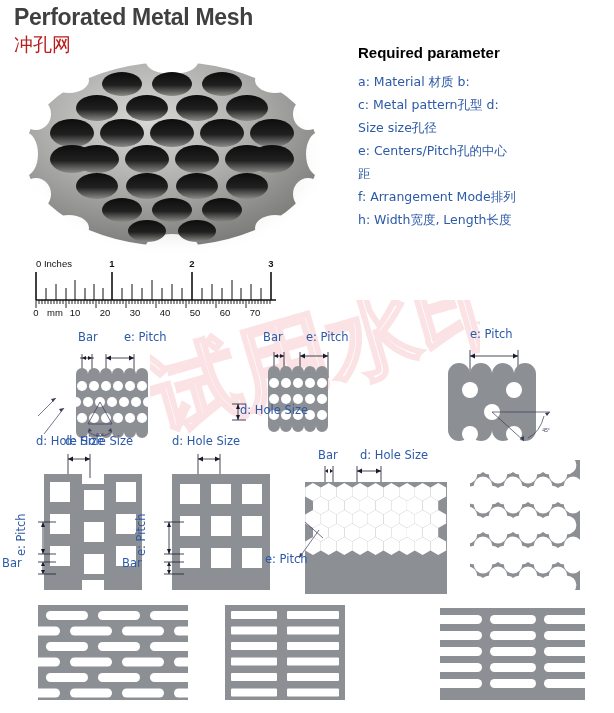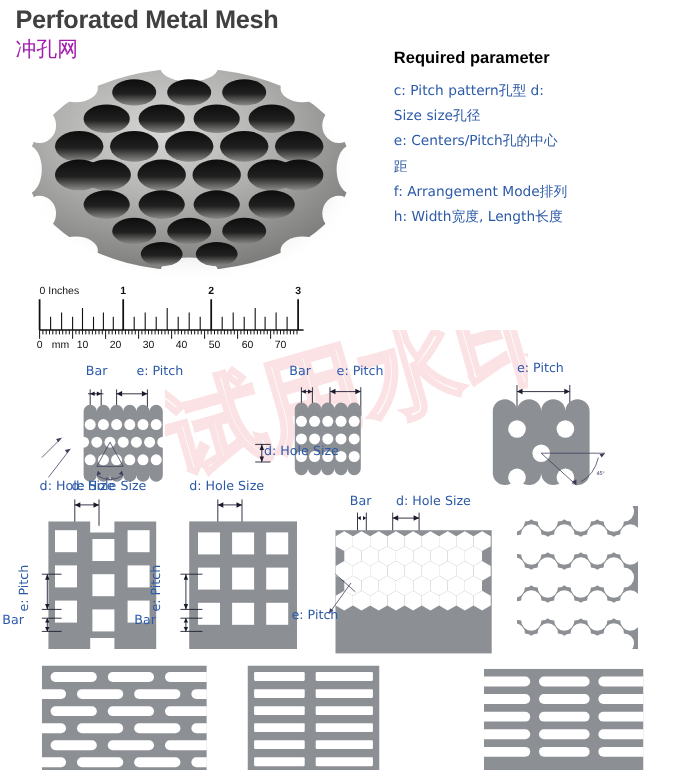--- a/index.html
+++ b/index.html
@@ -6,21 +6,21 @@
   body{
     width:614px;height:713px;position:relative;overflow:hidden;
     background:#ffffff;
     font-family:"Liberation Sans","DejaVu Sans",sans-serif;
     -webkit-font-smoothing:antialiased;
   }
   .abs{position:absolute;}
 
   
   #title{left:14px;top:4px;font-size:23px;font-weight:bold;color:#404040;letter-spacing:-.3px;}
-  #title-cn{left:14px;top:32px;font-size:19px;color:#a21caf;font-family:"DejaVu Sans",sans-serif;}
+  #title-cn{left:14px;top:32px;font-size:19px;color:#b91c1c;font-family:"DejaVu Sans",sans-serif;}
 
   
   #params{left:358px;top:44px;width:250px;}
   #params .head{color:#000000;font-size:15px;font-weight:bold;margin-bottom:9px;}
   #params .line{color:#2c5aa8;font-size:12.5px;line-height:23px;font-family:"DejaVu Sans",sans-serif;}
 
   
   #photo{left:14px;top:58px;width:320px;height:195px;}
 
   
@@ -113,21 +113,22 @@
         <ellipse cx="158" cy="152" rx="20" ry="12"></ellipse>
         <ellipse cx="208" cy="152" rx="20" ry="12"></ellipse>
       <ellipse cx="133" cy="173" rx="19" ry="11"></ellipse>
         <ellipse cx="183" cy="173" rx="19" ry="11"></ellipse>
     </g>
   </svg>
 </div>
 
 <div class="abs" id="params">
   <div class="head">Required parameter</div>
-  <div class="line">c: Pitch pattern孔型  d:</div>
+  <div class="line">a: Material 材质 b:</div>
+  <div class="line">c: Metal pattern孔型  d:</div>
   <div class="line">Size size孔径</div>
   <div class="line">e: Centers/Pitch孔的中心</div>
   <div class="line">距</div>
   <div class="line">f: Arrangement Mode排列</div>
   <div class="line">h: Width宽度, Length长度</div>
 </div>
 
 <div class="abs" id="ruler">
   <svg width="258" height="62" viewBox="0 0 258 62">
     <text class="rl" x="8" y="9">0 Inches</text>

